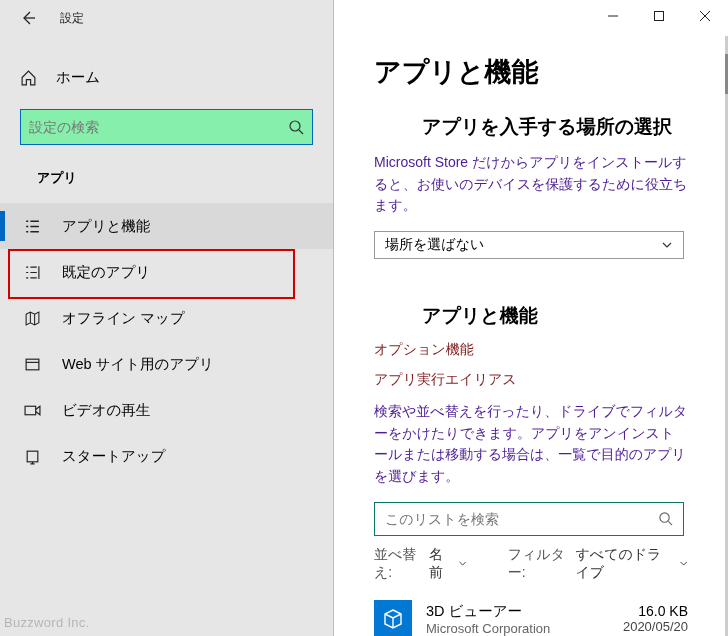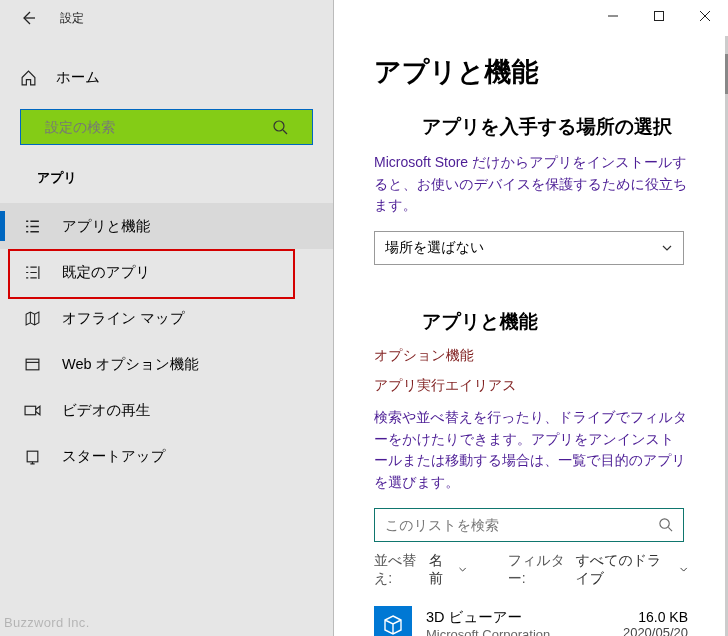--- a/index.html
+++ b/index.html
@@ -4,37 +4,37 @@
 <style>
 * { margin: 0; padding: 0; box-sizing: border-box; font-family: "Yu Gothic UI", "Meiryo", sans-serif; }
 body { width: 728px; height: 636px; background: #fff; display: flex; overflow: hidden; position: relative; }
 .sidebar { width: 334px; height: 100%; background: #e6e6e6; display: flex; flex-direction: column; border-right: 1px solid #bbb; }
 .titlebar { height: 36px; display: flex; align-items: center; padding-left: 18px; }
 .back { width: 20px; display: flex; align-items: center; justify-content: center; margin-right: 22px; cursor: default; }
 .settings-label { font-size: 12px; color: #222; }
 .home-row { display: flex; align-items: center; padding: 10px 20px; margin-top: 22px; cursor: default; }
 .home-icon { width: 18px; margin-right: 18px; }
 .home-row span.lbl { font-size: 14.5px; }
-.search-box { margin: 12px 20px 0 20px; height: 36px; border: 1px solid #0067c0; background: #84cc16; display: flex; align-items: center; padding: 0 24px; }
+.search-box { margin: 12px 20px 0 20px; height: 36px; border: 1px solid #0067c0; background: #86efac; display: flex; align-items: center; padding: 0 8px; }
 .search-box input { border: none; outline: none; flex: 1; background: transparent; font-size: 14px; color: #333; }
 .search-box input::placeholder { color: #777; }
 .search-icon { color: #333; }
 .section-label { font-size: 13px; font-weight: 600; padding: 24px 22px 16px 37px; }
 .nav-item { display: flex; align-items: center; height: 46px; padding-left: 22px; cursor: default; position: relative; }
 .nav-item .icon { width: 20px; margin-right: 20px; display: flex; align-items: center; justify-content: center; }
 .nav-item .lbl { font-size: 14.5px; }
 .nav-item.selected::before { content: ""; position: absolute; left: 0; top: 8px; bottom: 8px; width: 5px; background: #0067c0; }
 .nav-item.selected { background: #d9d9d9; }
 .content { flex: 1; padding: 0 40px 0 40px; background: #fff; position: relative; }
 .win-controls { position: absolute; right: 0; top: 0; display: flex; }
 .win-btn { width: 46px; height: 32px; display: flex; align-items: center; justify-content: center; cursor: default; }
 h1.page-title { font-size: 27px; font-weight: 600; margin-top: 54px; margin-bottom: 24px; }
 h2.subhead { font-size: 19px; font-weight: 600; margin-top: 16px; margin-bottom: 12px; margin-left: 48px; }
 p.desc { font-size: 14px; line-height: 1.55; color: #4c1d95; margin-bottom: 14px; }
-.dropdown { width: 310px; height: 34px; border: 1px solid #999; display: flex; align-items: center; padding: 0 10px; justify-content: space-between; cursor: default; font-size: 14px; }
+.dropdown { width: 310px; height: 28px; border: 1px solid #999; display: flex; align-items: center; padding: 0 10px; justify-content: space-between; cursor: default; font-size: 14px; }
 .link { color: #7f1d1d; font-size: 14px; margin-bottom: 12px; cursor: default; }
 .filter-row { display: flex; gap: 40px; font-size: 14px; margin-top: 10px; margin-bottom: 18px; }
 .filter-item { display: flex; align-items: center; color: #333; cursor: default; }
 .filter-label { color: #555; }
 .filter-value { margin-left: 4px; }
 .searchlist { width: 310px; height: 34px; border: 1px solid #0f766e; display: flex; align-items: center; padding: 0 10px; justify-content: space-between; margin-bottom: 6px; }
 .searchlist input { border: none; outline: none; flex: 1; font-size: 14px; background: transparent; }
 .searchlist input::placeholder { color: #777; }
 .app-entry { display: flex; align-items: center; margin-top: 4px; }
 .app-icon { width: 38px; height: 38px; background: #0078d4; display: flex; align-items: center; justify-content: center; margin-right: 14px; }
@@ -113,21 +113,21 @@
     <span class="lbl">オフライン マップ</span>
   </div>
 
   <div class="nav-item">
     <span class="icon">
       <svg width="17" height="17" viewBox="0 0 16 16">
           <rect x="2" y="3" width="12" height="10" fill="none" stroke="#222" stroke-width="1.1"></rect>
           <path d="M2 6h12" stroke="#222" stroke-width="1.1"></path>
         </svg>
     </span>
-    <span class="lbl">Web オプション機能</span>
+    <span class="lbl">Web サイト用のアプリ</span>
   </div>
 
   <div class="nav-item">
     <span class="icon">
       <svg width="17" height="17" viewBox="0 0 16 16">
           <rect x="1" y="4" width="10" height="8" fill="none" stroke="#222" stroke-width="1.1"></rect>
           <path d="M11 7 L15 4 V12 L11 9" fill="none" stroke="#222" stroke-width="1.1"></path>
         </svg>
     </span>
     <span class="lbl">ビデオの再生</span>

